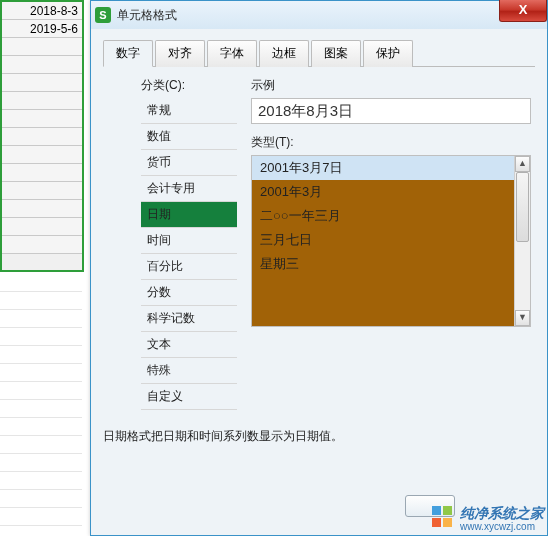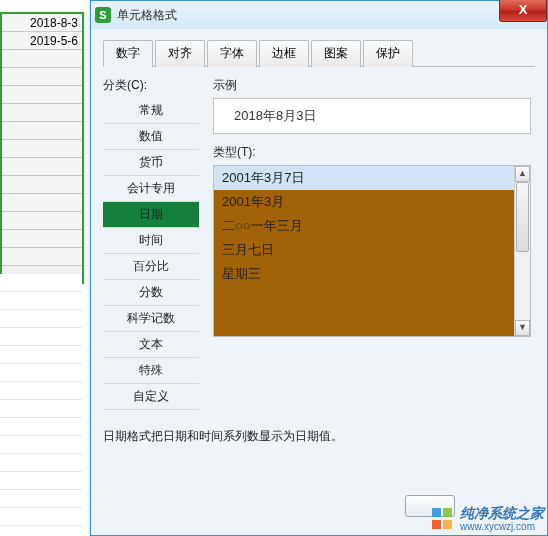--- a/index.html
+++ b/index.html
@@ -5,21 +5,21 @@
   * { box-sizing: border-box; margin: 0; padding: 0; }
   body {
     width: 548px; height: 536px;
     font-family: "Microsoft YaHei", Arial, sans-serif;
     font-size: 12px;
     background: #fff;
     position: relative;
     overflow: hidden;
   }
   .spreadsheet {
-    position: absolute; top: 12px; left: 0;
+    position: absolute; top: 0; left: 0;
     width: 84px; height: 272px;
     border: 2px solid #2e9e3a;
     background: #f0f0f0;
   }
   .cell {
     height: 18px; line-height: 18px;
     border-bottom: 1px solid #c9c9c9;
     padding: 0 4px;
     text-align: right;
     font-size: 12px;
@@ -90,47 +90,47 @@
     cursor: pointer;
     border-radius: 2px 2px 0 0;
   }
   .tab.active {
     background: #eef3f7;
     border-bottom: 1px solid #eef3f7;
   }
   .content {
     display: flex;
     gap: 14px;
+    margin-left: 38px;
   }
   .left-col { width: 96px; }
   .right-col { flex: 1; padding-right: 4px; }
   .section-label { font-size: 12px; margin-bottom: 4px; color:#222; }
   .category-list {
     border-top: none;
     width: 96px;
   }
   .cat-item {
     padding: 4px 6px;
     font-size: 12px;
     cursor: pointer;
     border-bottom: 1px solid #d7d7d7;
     color:#222;
-    text-align:center;
   }
   .cat-item.selected {
     background: #15803d;
   }
   .sample-box {
     border: 1px solid #bfbfbf;
     background: #fff;
-    padding: 8px 20px;
+    padding: 8px 6px;
     margin-bottom: 10px;
-    font-size: 13px;
+    font-size: 15px;
     color:#333;
-    height: 36px;
+    height: 26px;
     display:flex; align-items:center;
   }
   .type-list {
     border: 1px solid #bfbfbf;
     background: #a16207;
     height: 172px;
     overflow: hidden;
     position: relative;
   }
   .type-items {
@@ -167,21 +167,21 @@
     color: #222;
   }
   .partial-btn {
     position:absolute; left: 314px; bottom: 18px;
     width: 50px; height: 22px;
     border:1px solid #9aa7b2; background:linear-gradient(#fefefe,#e6eef4);
     border-radius:3px;
   }
   .watermark {
     position:absolute; right:4px; bottom:4px;
-    display:flex; align-items:center; gap:6px;
+    display:flex; align-items:flex-start; gap:6px;
     opacity:0.95;
   }
   .wm-logo {
     display:flex; gap:2px; flex-wrap:wrap; width:22px; height:22px;
   }
   .wm-logo span { width:9px; height:9px; }
   .wm-text { display:flex; flex-direction:column; line-height:1.1; }
   .wm-cn { font-size:14px; font-weight:bold; color:#2a6fb0; font-style:italic; }
   .wm-url { font-size:10px; color:#2a6fb0; }
 </style>

